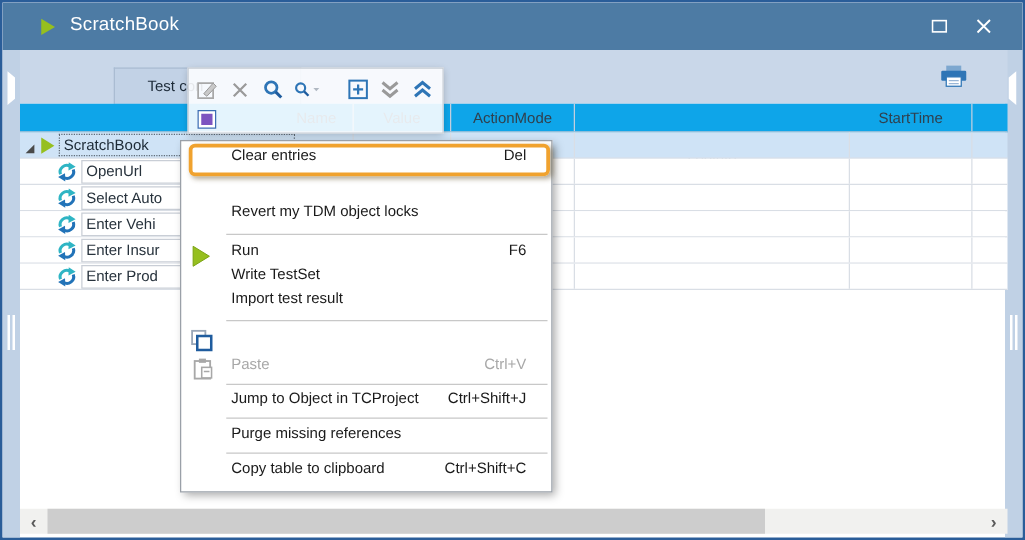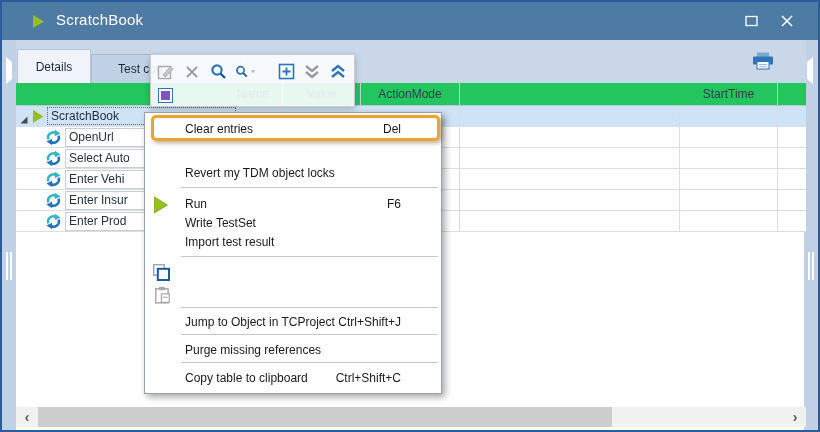--- a/index.html
+++ b/index.html
@@ -50,21 +50,21 @@
   }
   .tab.inactive {
     left: 75px; width: 150px; height: 29px;
     background: #c2d2e6; border: 1px solid #aabcd2; border-bottom: none;
     justify-content: flex-start; padding-left: 26px;
   }
   .printer-btn { position: absolute; right: 32px; top: 12px; cursor: pointer; }
   
   .grid-header {
     position: absolute; left: 14px; top: 81px; width: 790px; height: 23px;
-    display: flex; background: #22c55e; border-bottom: 1px solid #b9c6d6;
+    display: flex; background: #0ea5e9; border-bottom: 1px solid #b9c6d6;
     font-size: 12px; color: #30404e;
   }
   .gh-cell { display:flex; align-items:center; justify-content:center;
     border-right: 1px solid #c2cfdf; height: 100%; }
   .gh-name   { width: 267px; justify-content:flex-end; padding-right: 13px; }
   .gh-value  { width: 78px; }
   .gh-action { width: 99px; }
   .gh-log    { width: 220px; margin-top: 32px; }
   .gh-start  { width: 98px; }
   .gh-fill   { width: 26px; border-right: none; }
@@ -100,22 +100,22 @@
   .swatch { position: absolute; left: 7px; top: 33px; width: 15px; height: 15px;
     border: 1px solid #3c6eb4; background:#fff; display:flex; align-items:center; justify-content:center; cursor:pointer;}
   .swatch i { width: 9px; height: 9px; background: #7d54c0; display:block; }
   
   .context-menu {
     position: absolute; left: 142px; top: 110px; width: 298px; height: 282px;
     background: #ffffff; border: 1px solid #9aa0a8;
     box-shadow: 3px 3px 7px rgba(0,0,0,0.35); z-index: 10;
     font-size: 12px; color: #1a1a1a;
   }
-  .mi { position: absolute; left: 40px; right: 20px; height: 22px;
-    display: flex; align-items: center; justify-content: space-between; cursor: default; }
+  .mi { position: absolute; left: 40px; right: 0; height: 22px;
+    display: flex; justify-content: space-between; cursor: default; }
   .mi .sc { margin-right: 20px; color: #1a1a1a; }
   .mi.disabled, .mi.disabled .sc { color: #a8a8a8; }
   .msep { position: absolute; left: 36px; right: 3px; height: 1px; background: #c8c8c8; }
   .gutter-ico { position: absolute; }
   .orange-box {
     position: absolute; left: 149px; top: 113px; width: 289px; height: 26px;
     border: 3px solid #f0a22e; border-radius: 5px;
     box-shadow: 2px 2px 4px rgba(90,70,30,0.45); z-index: 11; pointer-events: none;
   }
   
@@ -163,23 +163,20 @@
   </div>
   <div class="strip right">
     <span class="arrow"><span class="tri-left"></span></span>
     <span class="grip">
         <i class="a"></i>
         <i class="b"></i>
       </span>
   </div>
 
   <div class="tabstrip">
-    <div class="tab active">
-      <span>Details</span>
-    </div>
     <div class="tab inactive">
       <span>Test con</span>
     </div>
     <span class="printer-btn">
       <svg width="22" height="18" viewBox="0 0 22 18">
         <rect x="5" y="0.5" width="12" height="4.5" fill="#7da7cf"></rect>
         <rect x="1" y="4.5" width="20" height="8" rx="1" fill="#2e75b6"></rect>
         <rect x="5" y="9.5" width="12" height="7.5" fill="#ffffff" stroke="#2e75b6" stroke-width="1"></rect>
         <line x1="7" y1="12.5" x2="15" y2="12.5" stroke="#9ab6d6" stroke-width="1"></line>
         <line x1="7" y1="14.8" x2="15" y2="14.8" stroke="#9ab6d6" stroke-width="1"></line>
@@ -399,20 +396,24 @@
     </div>
     <div class="mi" style="top:99px">
       <span>Write TestSet</span>
       <span class="sc"></span>
     </div>
     <div class="mi" style="top:118px">
       <span>Import test result</span>
       <span class="sc"></span>
     </div>
     <div class="msep" style="top:143px"></div>
+    <div class="mi disabled" style="top:171px">
+      <span>Paste</span>
+      <span class="sc">Ctrl+V</span>
+    </div>
     <div class="msep" style="top:194px"></div>
     <div class="mi" style="top:198px">
       <span>Jump to Object in TCProject</span>
       <span class="sc">Ctrl+Shift+J</span>
     </div>
     <div class="msep" style="top:221px"></div>
     <div class="mi" style="top:226px">
       <span>Purge missing references</span>
       <span class="sc"></span>
     </div>

